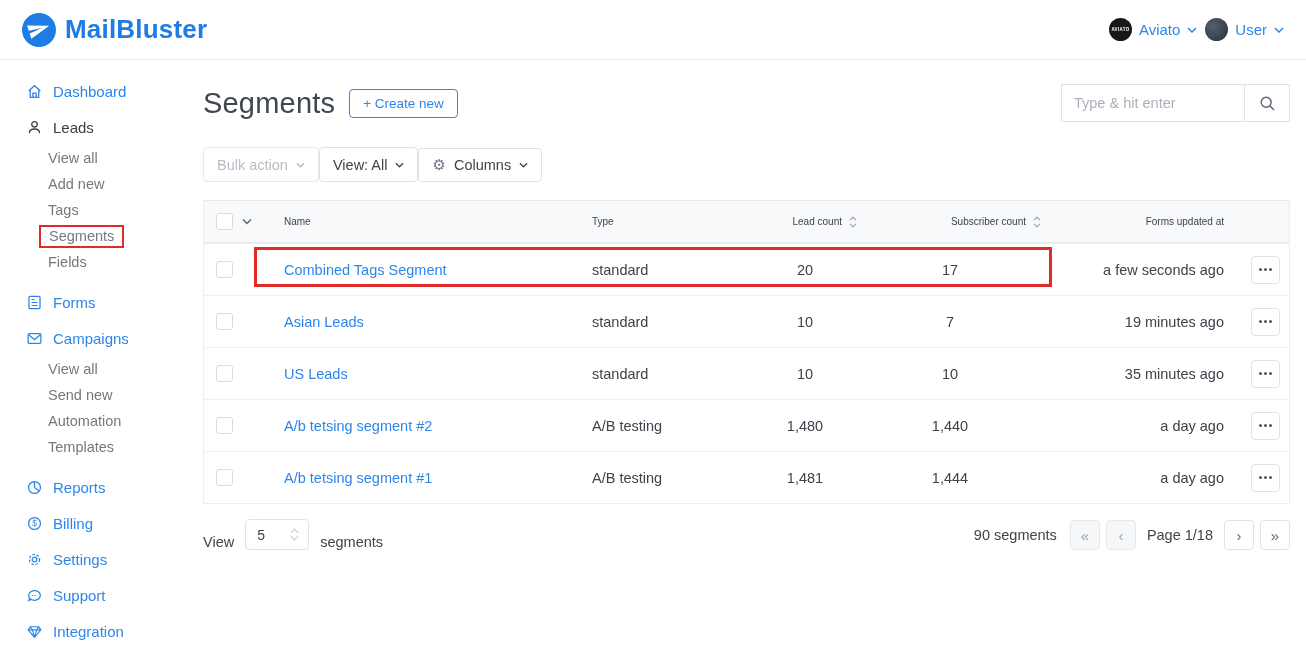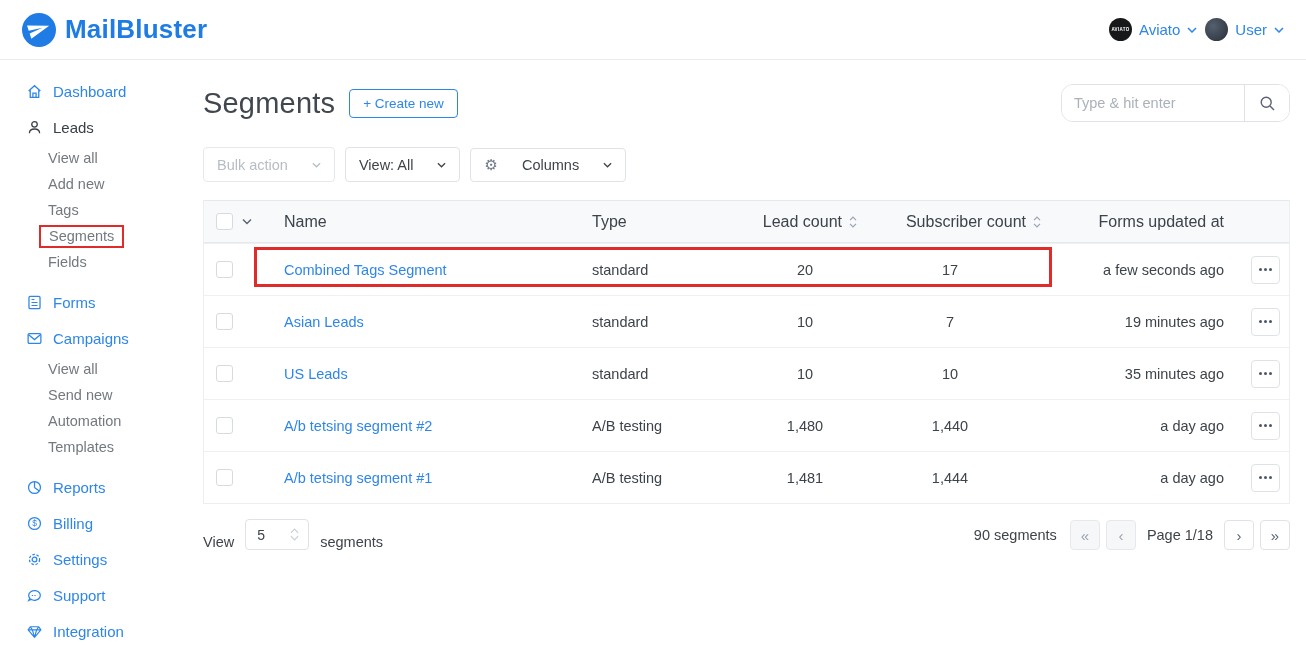--- a/index.html
+++ b/index.html
@@ -35,45 +35,45 @@
 
   .main { flex:1; padding:24px 16px 0 0; }
 
   
   .title-row { display:flex; align-items:center; }
   .page-title { font-size:29px; font-weight:500; color:#40474e; letter-spacing:.2px; }
   .create-btn { margin-left:14px; border:1px solid #2e86e9; color:#2e86e9; background:#fff;
     font-size:13.5px; padding:6px 13px; border-radius:4px; cursor:pointer;
     font-family:inherit; }
   .search-wrap { margin-left:auto; display:flex; height:38px; width:229px;
-    border:1px solid #dfe3e7; border-radius:12px; overflow:hidden; background:#fff; }
+    border:1px solid #dfe3e7; border-radius:0; overflow:hidden; background:#fff; }
   .search-input { flex:1; border:none; outline:none; padding:0 12px; font-size:14.5px;
     color:#3e444a; font-family:inherit; min-width:0; }
   .search-input::placeholder { color:#aab1b9; }
   .search-btn { width:45px; border:none; border-left:1px solid #dfe3e7; background:#fff;
     display:flex; align-items:center; justify-content:center; cursor:pointer; }
 
   
   .toolbar { display:flex; align-items:center; margin-top:25px; }
   .btn { border:1px solid #dfe3e7; background:#fff; border-radius:4px; font-size:14.5px;
     color:#3e444a; padding:0 13px; height:35px; display:inline-flex; align-items:center;
-    gap:24px; cursor:pointer; font-family:inherit; }
+    gap:8px; cursor:pointer; font-family:inherit; }
   .btn.disabled { color:#b7bdc4; border-color:#e6e9ec; cursor:default; }
-  .btn + .btn { margin-left:10px;justify-content:center; }
+  .btn + .btn { margin-left:0;justify-content:center; }
   .columns-btn { margin-left:auto; height:34px; }
   .gear-glyph { font-size:15px; color:#707archive8a; color:#70788a; line-height:1; }
 
   
   .table { margin-top:18px; border:1px solid #eceef1; border-top:1px solid #e6e9ec; }
   .t-row { display:grid; grid-template-columns:68px 304px 180px 106px 184px 196px 1fr;
     align-items:center; height:52px; border-top:1px solid #eef0f2; position:relative;
     background:#fff; }
   .t-head { height:42px; background:#f8f9fb; border-top:none;
     border-bottom:1px solid #e6e9ec; }
-  .t-head .cell { font-size:16px; color:#3d434a; }
+  .t-head .cell { font-size:10px; color:#3d434a; }
   .cell { font-size:14.5px; color:#3d434a; }
   .cell.sel { padding-left:12px; display:flex; align-items:center; gap:9px; }
   .cell.name { padding-left:12px; }
   .cell.type { padding-left:16px; }
   .cell.num { text-align:center; padding-right:8px; }
   .cell.time { text-align:right; padding-right:18px; }
   .cell.act { display:flex; justify-content:center; }
   .cell.h-sort { display:flex; align-items:center; justify-content:flex-end; gap:6px;
     padding-right:4px; cursor:pointer; }
   .link { color:#2e86e9; cursor:pointer; text-decoration:none; }

